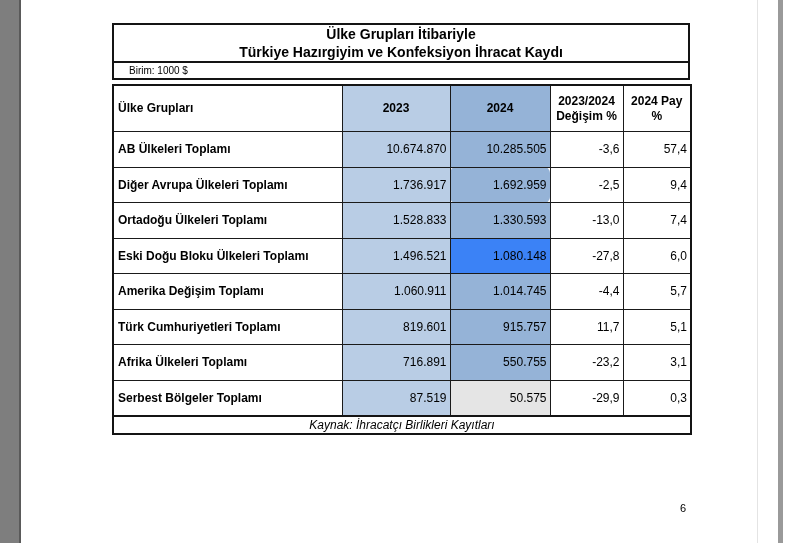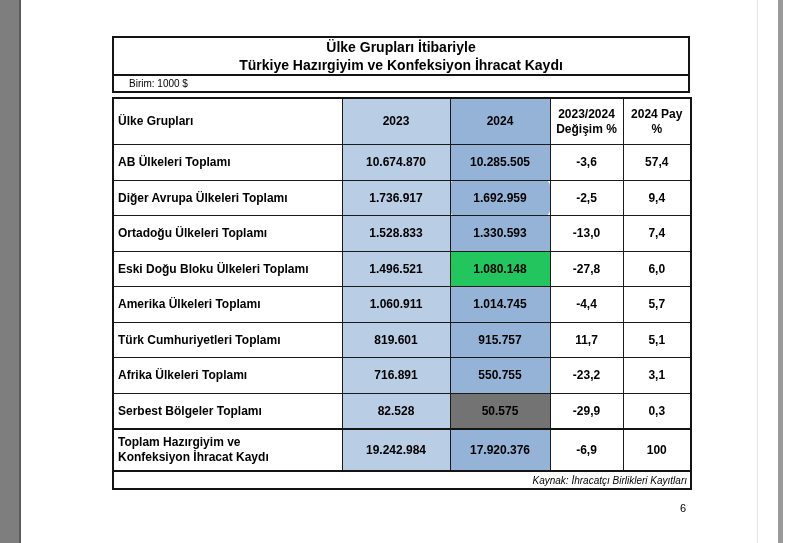--- a/index.html
+++ b/index.html
@@ -3,41 +3,41 @@
 <meta charset="utf-8">
 <style>
   html,body{margin:0;padding:0;}
   body{
     width:787px;height:543px;position:relative;background:#ffffff;
     font-family:"Liberation Sans", sans-serif;color:#000;overflow:hidden;
   }
   .left-bar{position:absolute;left:0;top:0;width:19px;height:543px;background:#7e7e7e;border-right:2px solid #5a5a5a;}
   .page-edge-line{position:absolute;left:757px;top:0;width:1px;height:543px;background:#e4e4e4;}
   .right-scrollbar{position:absolute;left:778px;top:0;width:5px;height:543px;background:#9a9a9a;}
-  .table-wrap{position:absolute;left:112px;top:36px;width:657px;}
+  .table-wrap{position:absolute;left:112px;top:23px;width:657px;}
   .title-box{
     box-sizing:border-box;border:2px solid #141414;height:40px;width:578px;
     display:flex;flex-direction:column;align-items:center;justify-content:center;
     font-weight:bold;font-size:14px;line-height:18px;text-align:center;
   }
   .unit-box{
     box-sizing:border-box;border:2px solid #141414;border-top:none;height:17px;width:578px;
     display:flex;align-items:center;font-size:10px;padding-left:15px;
   }
   table.main{
     margin-top:4px;border-collapse:collapse;table-layout:fixed;width:578px;
     border:2px solid #141414;font-size:12px;padding-left:44px;
   }
   table.main td{border:1px solid #1a1a1a;padding:0 3px;overflow:hidden;}
   tr.hdr td{height:45px;font-weight:bold;text-align:center;line-height:15px;}
-  tr.data td{height:34.5px;text-align:center;font-weight:bold;}
+  tr.data td{height:34.5px;text-align:right;}
   tr.data td.name, tr.hdr td.name{text-align:left;font-weight:bold;padding-left:4px;}
   tr.total td{height:40px;font-weight:bold;text-align:center;border-top:2px solid #141414;}
   tr.total td.name{text-align:left;padding-left:4px;line-height:15px;}
-  tr.src td{height:16px;font-style:italic;font-size:10px;text-align:right;border-top:2px solid #141414;}
+  tr.src td{height:16px;font-style:italic;font-size:12px;text-align:center;border-top:2px solid #141414;}
   .pagenum{position:absolute;left:680px;top:502px;font-size:11px;}
 </style>
 </head>
 <body>
 
 <div class="left-bar"></div>
 <div class="page-edge-line"></div>
 <div class="right-scrollbar"></div>
 
 <div class="table-wrap">
@@ -89,26 +89,26 @@
     <tr class="data">
       <td class="name">Ortadoğu Ülkeleri Toplamı</td>
       <td style="background-color: rgb(185, 205, 229);">1.528.833</td>
       <td style="background-color: rgb(149, 179, 215);">1.330.593</td>
       <td>-13,0</td>
       <td>7,4</td>
     </tr>
     <tr class="data">
       <td class="name">Eski Doğu Bloku Ülkeleri Toplamı</td>
       <td style="background-color: rgb(185, 205, 229);">1.496.521</td>
-      <td style="background-color: #22c55e;">1.080.148</td>
+      <td style="background-color: #3b82f6;">1.080.148</td>
       <td>-27,8</td>
       <td>6,0</td>
     </tr>
     <tr class="data">
-      <td class="name">Amerika Ülkeleri Toplamı</td>
+      <td class="name">Amerika Değişim Toplamı</td>
       <td style="background-color: rgb(185, 205, 229);">1.060.911</td>
       <td style="background-color: rgb(149, 179, 215);">1.014.745</td>
       <td>-4,4</td>
       <td>5,7</td>
     </tr>
     <tr class="data">
       <td class="name">Türk Cumhuriyetleri Toplamı</td>
       <td style="background-color: rgb(185, 205, 229); margin-left: 24px;">819.601</td>
       <td style="background-color: rgb(149, 179, 215);">915.757</td>
       <td>11,7</td>
@@ -116,36 +116,26 @@
     </tr>
     <tr class="data">
       <td class="name">Afrika Ülkeleri Toplamı</td>
       <td style="background-color: rgb(185, 205, 229); margin-left: 43px;">716.891</td>
       <td style="background-color: rgb(149, 179, 215);">550.755</td>
       <td>-23,2</td>
       <td>3,1</td>
     </tr>
     <tr class="data">
       <td class="name">Serbest Bölgeler Toplamı</td>
-      <td style="background-color: rgb(185, 205, 229);">82.528</td>
-      <td style="background-color: #737373;">50.575</td>
+      <td style="background-color: rgb(185, 205, 229);">87.519</td>
+      <td style="background-color: #e5e5e5;">50.575</td>
       <td>-29,9</td>
       <td>0,3</td>
     </tr>
 
-    <tr class="total">
-      <td class="name">
-        <div>Toplam Hazırgiyim ve</div>
-        <div>Konfeksiyon İhracat Kaydı</div>
-      </td>
-      <td style="background-color: rgb(185, 205, 229);">19.242.984</td>
-      <td style="background-color: rgb(149, 179, 215);">17.920.376</td>
-      <td>-6,9</td>
-      <td>100</td>
-    </tr>
 
     <tr class="src">
       <td colspan="5">Kaynak: İhracatçı Birlikleri Kayıtları</td>
     </tr>
   </tbody>
     </table>
 </div>
 
 <div class="pagenum">6</div>
 

